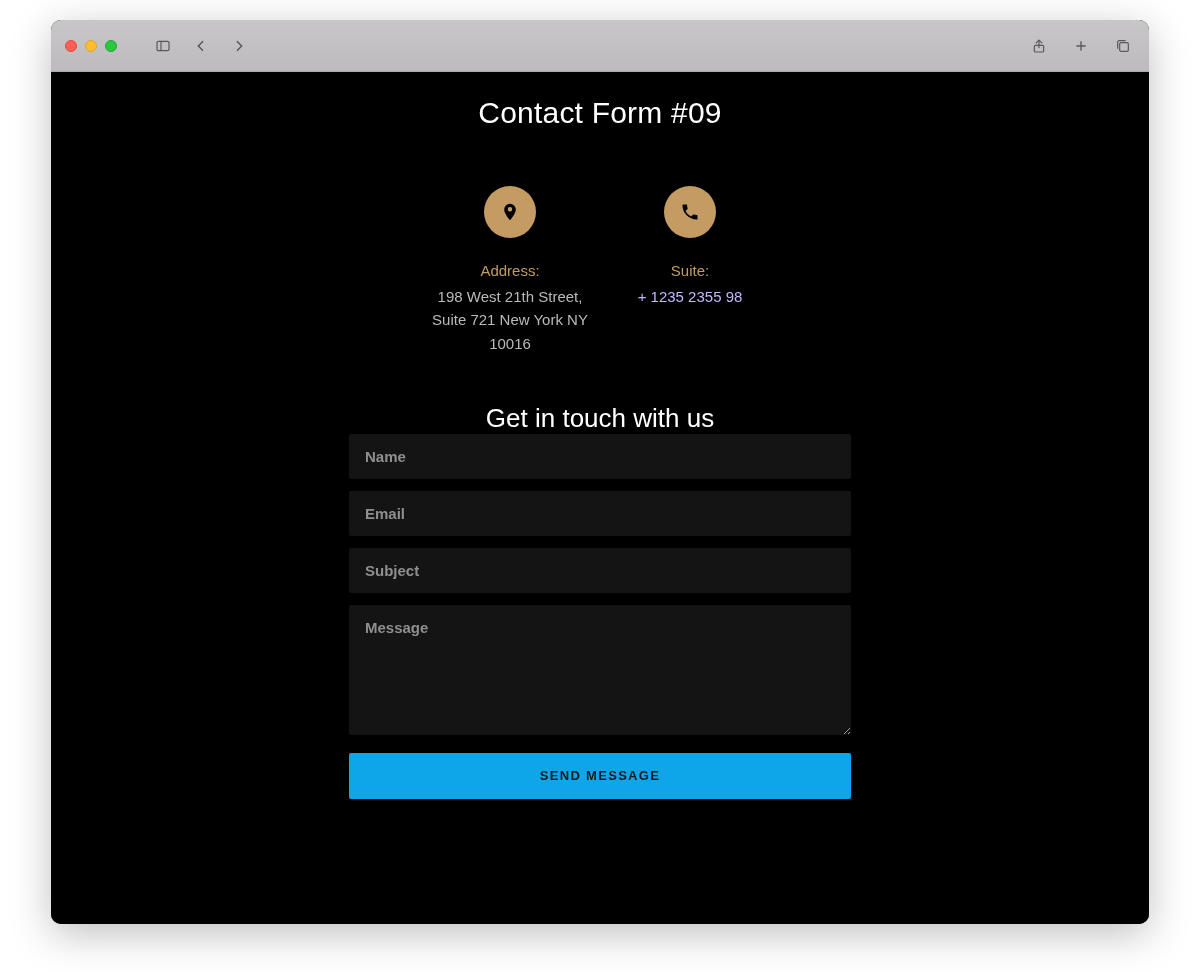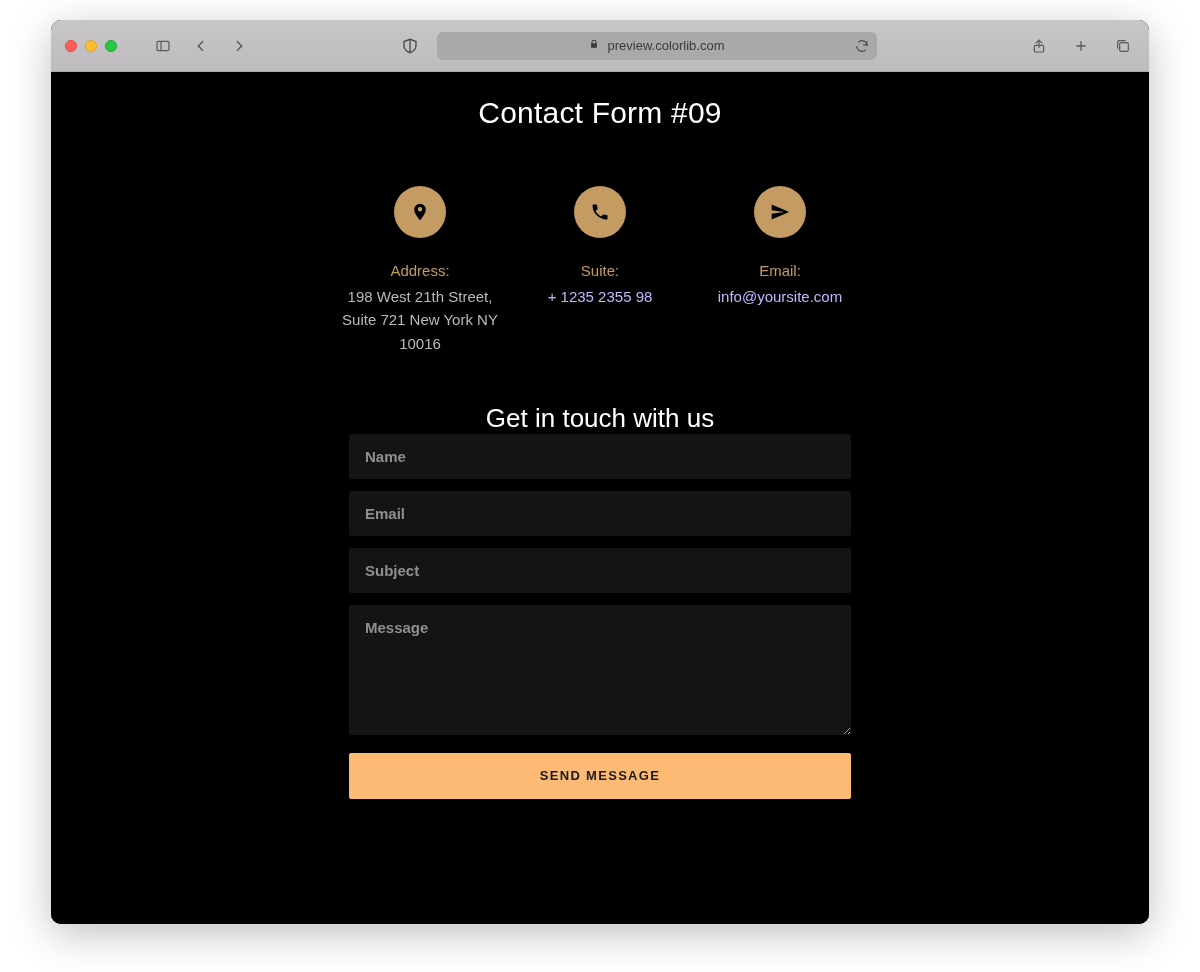--- a/index.html
+++ b/index.html
@@ -137,21 +137,21 @@
     outline:none;
     font-family:inherit;
     font-weight:bold;
   }
   .field::placeholder { color:#8f8f8f; }
   textarea.field { height:130px; resize:vertical; }
 
   .submit {
     width:100%;
     height:46px;
-    background:#fdba74;
+    background:#0ea5e9;
     border:none;
     color:#1a1a1a;
     font-size:13px;
     font-weight:700;
     letter-spacing:1.3px;
     cursor:pointer;
     border-radius:2px;
     margin-top:2px;
   }
 </style>
@@ -186,42 +186,20 @@
       </span>
     </span>
     <span class="chrome-btn" style="color:#9c9a9d">
       <span class="chrome-icon">
         <svg viewBox="0 0 24 24" fill="none" stroke="currentColor" stroke-width="2.2">
             <polyline points="9 5 16 12 9 19"></polyline>
           </svg>
       </span>
     </span>
 
-    <div class="addr-wrap">
-      <span class="shield">
-        <svg viewBox="0 0 24 24" fill="none" stroke="currentColor" stroke-width="1.8">
-          <path d="M12 3l8 3v5c0 5-3.5 8.5-8 10-4.5-1.5-8-5-8-10V6l8-3z"></path>
-            <line x1="12" y1="3" x2="12" y2="21"></line>
-        </svg>
-      </span>
-      <div class="addressbar">
-        <span>
-          <svg class="lock" viewBox="0 0 24 24" fill="currentColor">
-              <path d="M6 10V8a6 6 0 1112 0v2h1v11H5V10h1zm2 0h8V8a4 4 0 10-8 0v2z"></path>
-            </svg>
-        </span>
-        <span>preview.colorlib.com</span>
-        <span class="refresh">
-          <svg viewBox="0 0 24 24" fill="none" stroke="currentColor" stroke-width="2">
-              <path d="M3 12a9 9 0 0015.5 6.3M21 12A9 9 0 005.5 5.7"></path>
-              <polyline points="20 4 20 10 14 10"></polyline>
-            </svg>
-        </span>
-      </div>
-    </div>
 
     <div class="chrome-right">
       <span class="chrome-btn">
         <span class="chrome-icon">
           <svg viewBox="0 0 24 24" fill="none" stroke="currentColor" stroke-width="1.8">
               <path d="M12 3v12"></path>
               <polyline points="7 8 12 3 17 8"></polyline>
               <rect x="5" y="11" width="14" height="10" rx="2"></rect>
             </svg>
         </span>
@@ -265,29 +243,20 @@
         <div class="info">
           <div class="circle">
             <svg viewBox="0 0 24 24">
                 <path d="M6.6 10.8a15 15 0 006.6 6.6l2.2-2.2a1 1 0 011-.25 11.4 11.4 0 003.6.6 1 1 0 011 1V20a1 1 0 01-1 1A17 17 0 013 4a1 1 0 011-1h3.5a1 1 0 011 1 11.4 11.4 0 00.6 3.6 1 1 0 01-.25 1z"></path>
               </svg>
           </div>
           <div class="label">Suite:</div>
           <div class="value link">+ 1235 2355 98</div>
         </div>
 
-        <div class="info">
-          <div class="circle">
-            <svg viewBox="0 0 24 24">
-                <path d="M2 21l21-9L2 3v7l15 2-15 2v7z"></path>
-              </svg>
-          </div>
-          <div class="label">Email:</div>
-          <div class="value link">info@yoursite.com</div>
-        </div>
 
       </div>
 
       <h2 class="form-title">Get in touch with us</h2>
 
       <form class="form">
         <input class="field" type="text" placeholder="Name" style="">
         <input class="field" type="text" placeholder="Email" style="">
         <input class="field" type="text" placeholder="Subject" style="">
         <textarea class="field" placeholder="Message" style=""></textarea>

